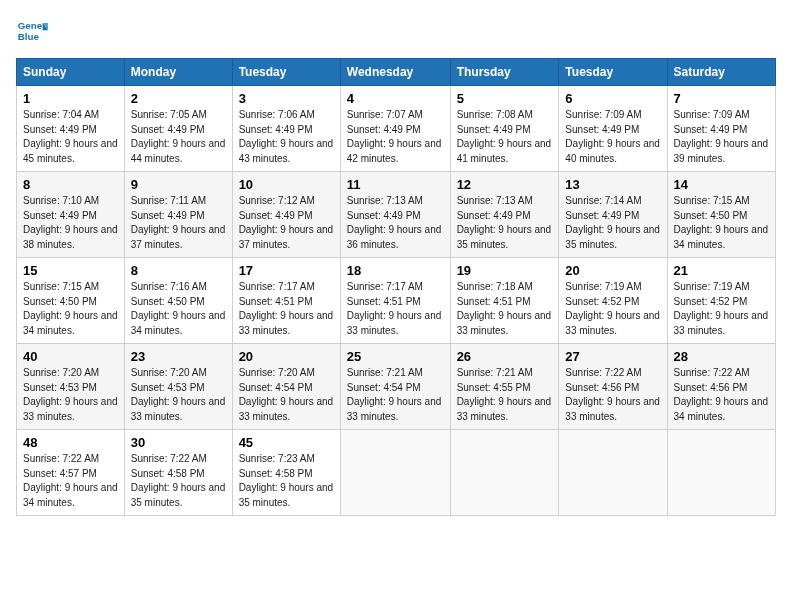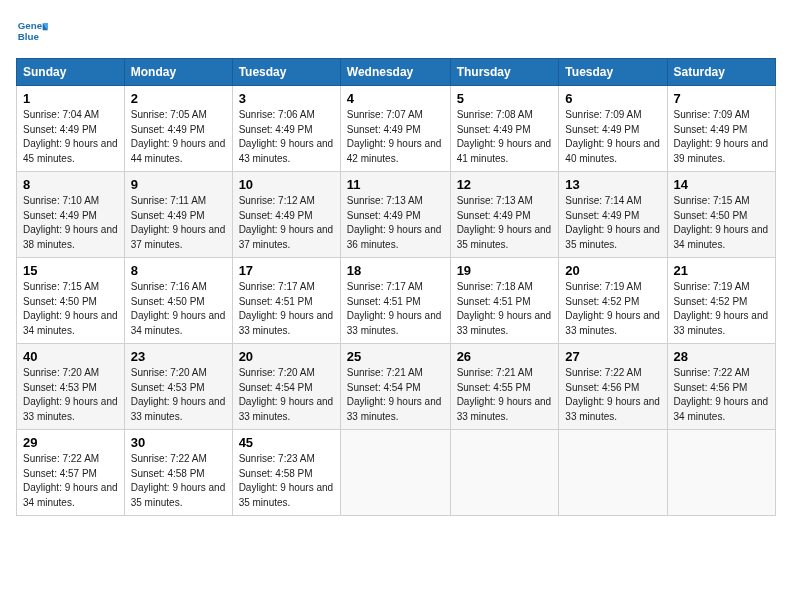--- a/index.html
+++ b/index.html
@@ -225,21 +225,21 @@
         <span class="day-number">27</span>
         <span class="day-info">Sunrise: 7:22 AM<br>Sunset: 4:56 PM<br>Daylight: 9 hours and 33 minutes.</span>
       </td>
         <td>
         <span class="day-number">28</span>
         <span class="day-info">Sunrise: 7:22 AM<br>Sunset: 4:56 PM<br>Daylight: 9 hours and 34 minutes.</span>
       </td>
       </tr>
       <tr>
         <td>
-        <span class="day-number">29</span>
+        <span class="day-number">48</span>
         <span class="day-info">Sunrise: 7:22 AM<br>Sunset: 4:57 PM<br>Daylight: 9 hours and 34 minutes.</span>
       </td>
         <td>
         <span class="day-number">30</span>
         <span class="day-info">Sunrise: 7:22 AM<br>Sunset: 4:58 PM<br>Daylight: 9 hours and 35 minutes.</span>
       </td>
         <td>
         <span class="day-number">45</span>
         <span class="day-info">Sunrise: 7:23 AM<br>Sunset: 4:58 PM<br>Daylight: 9 hours and 35 minutes.</span>
       </td>

